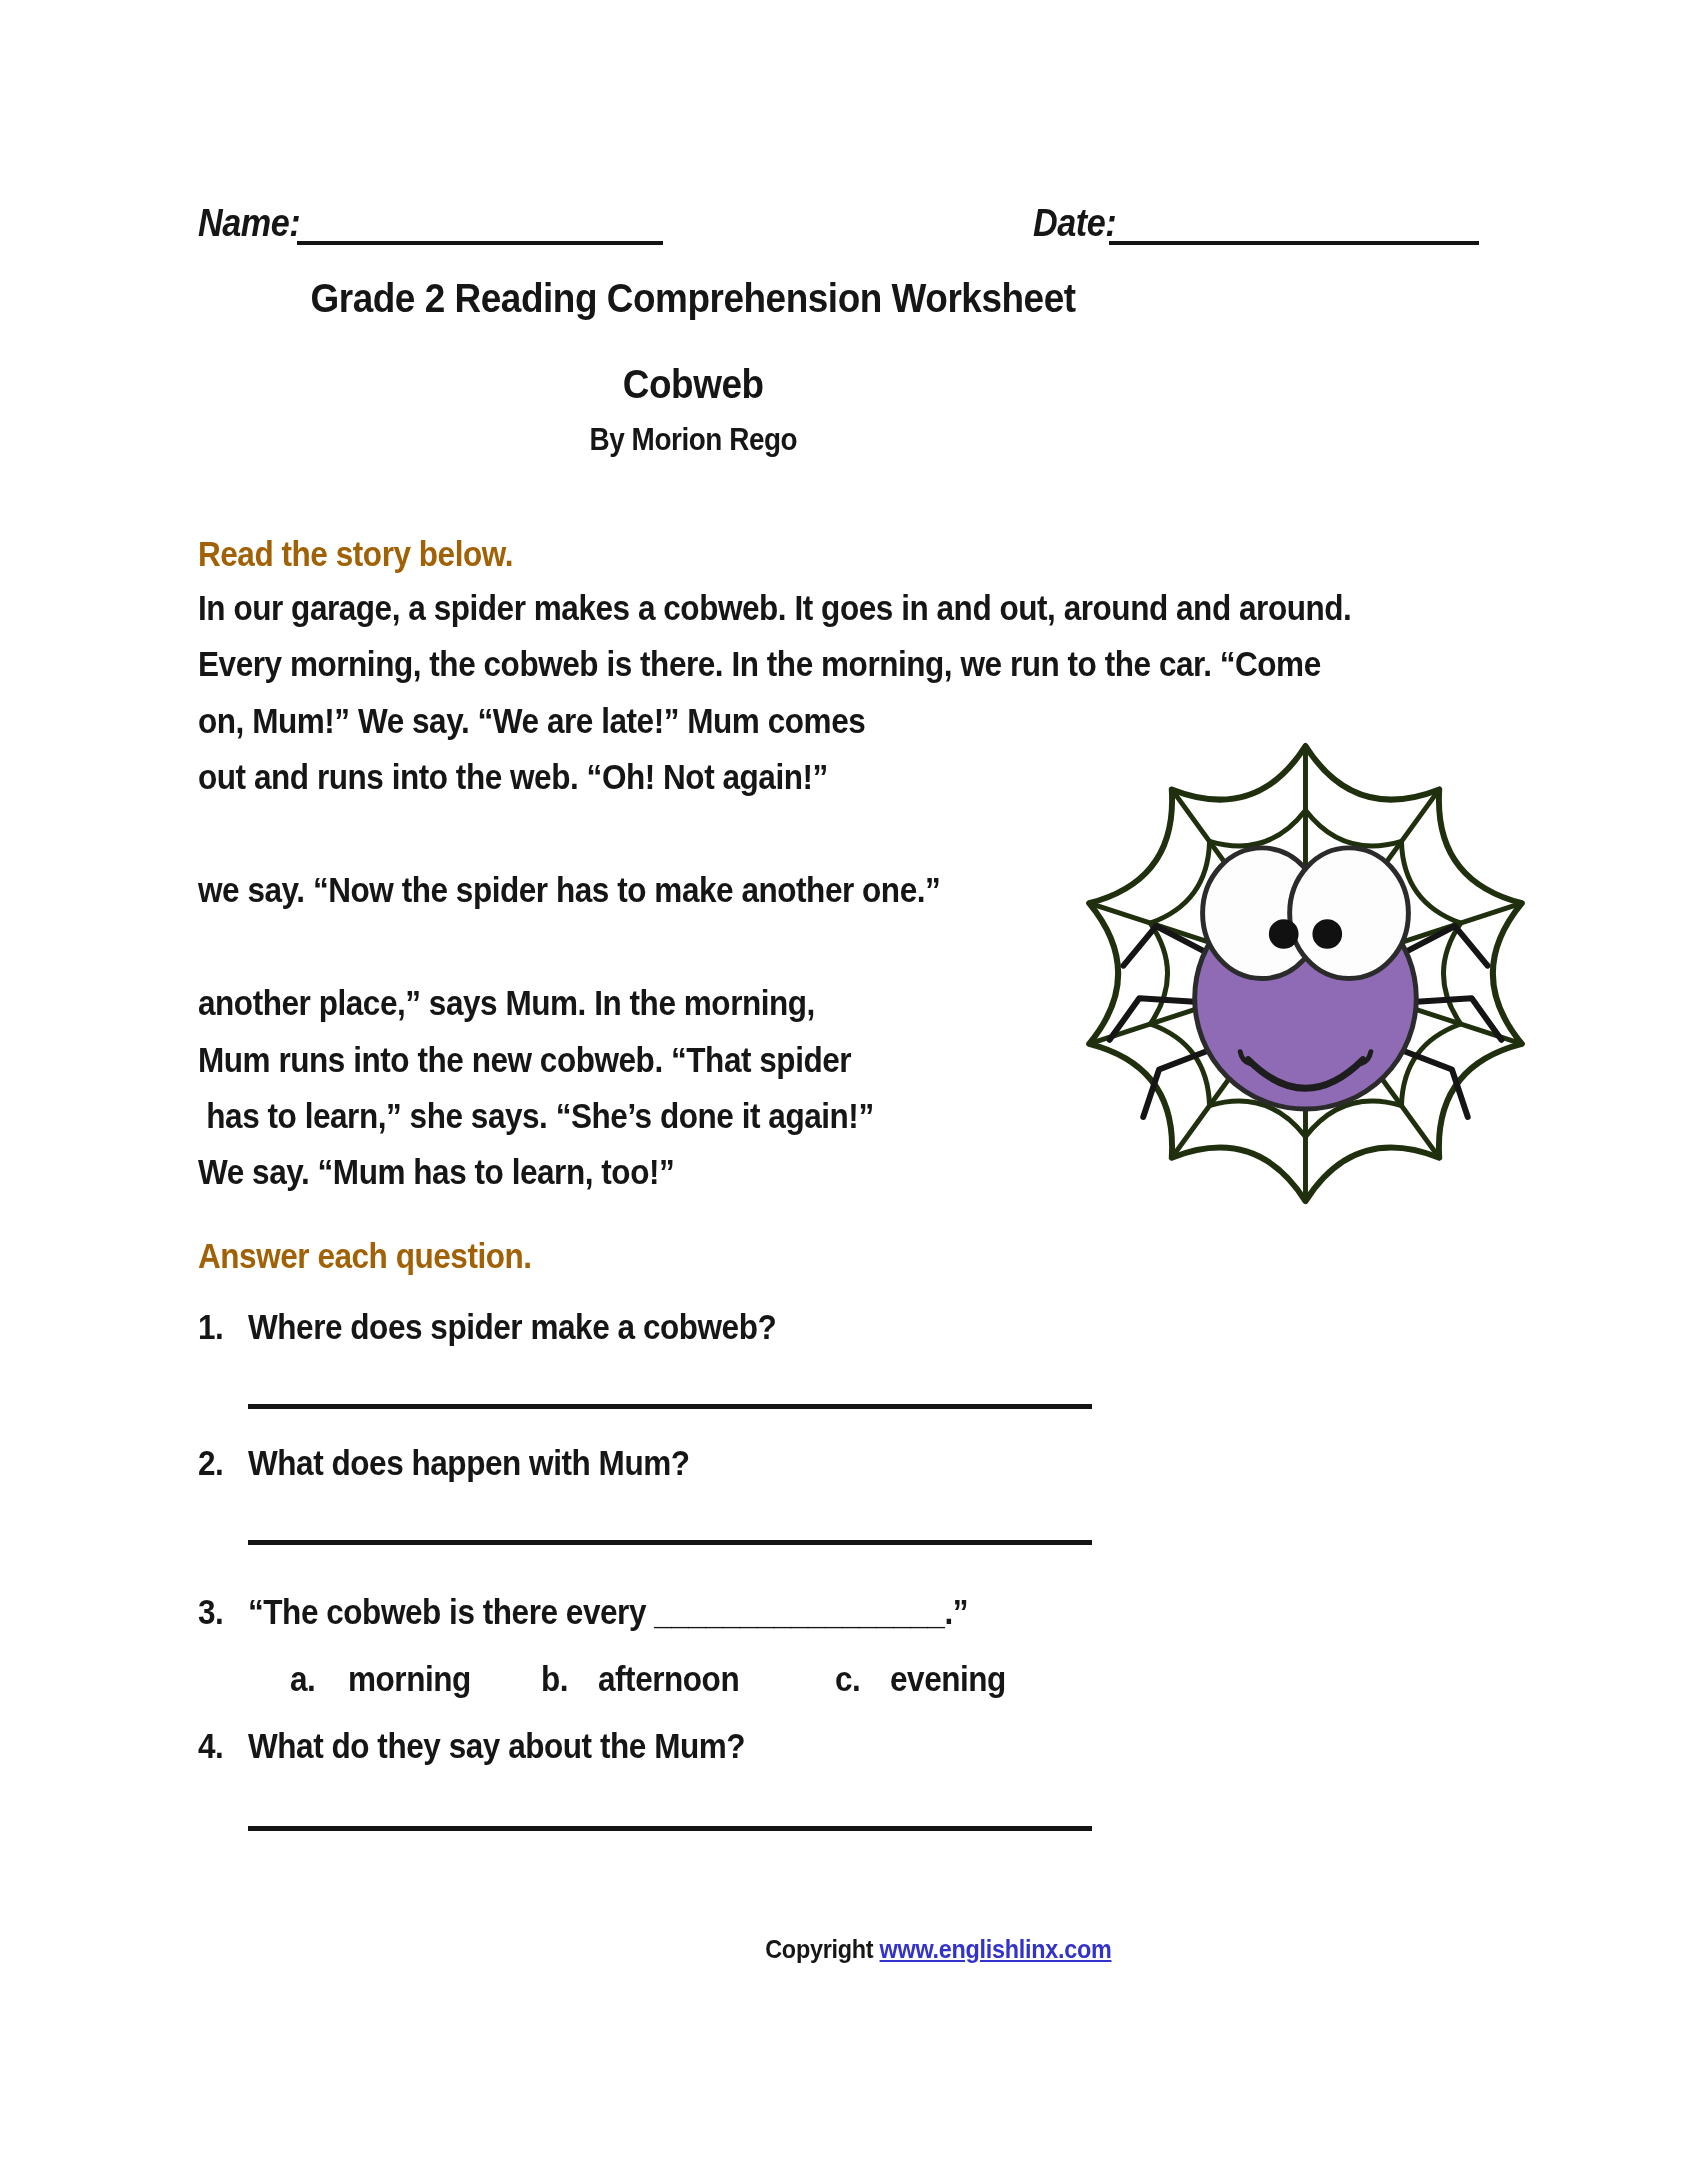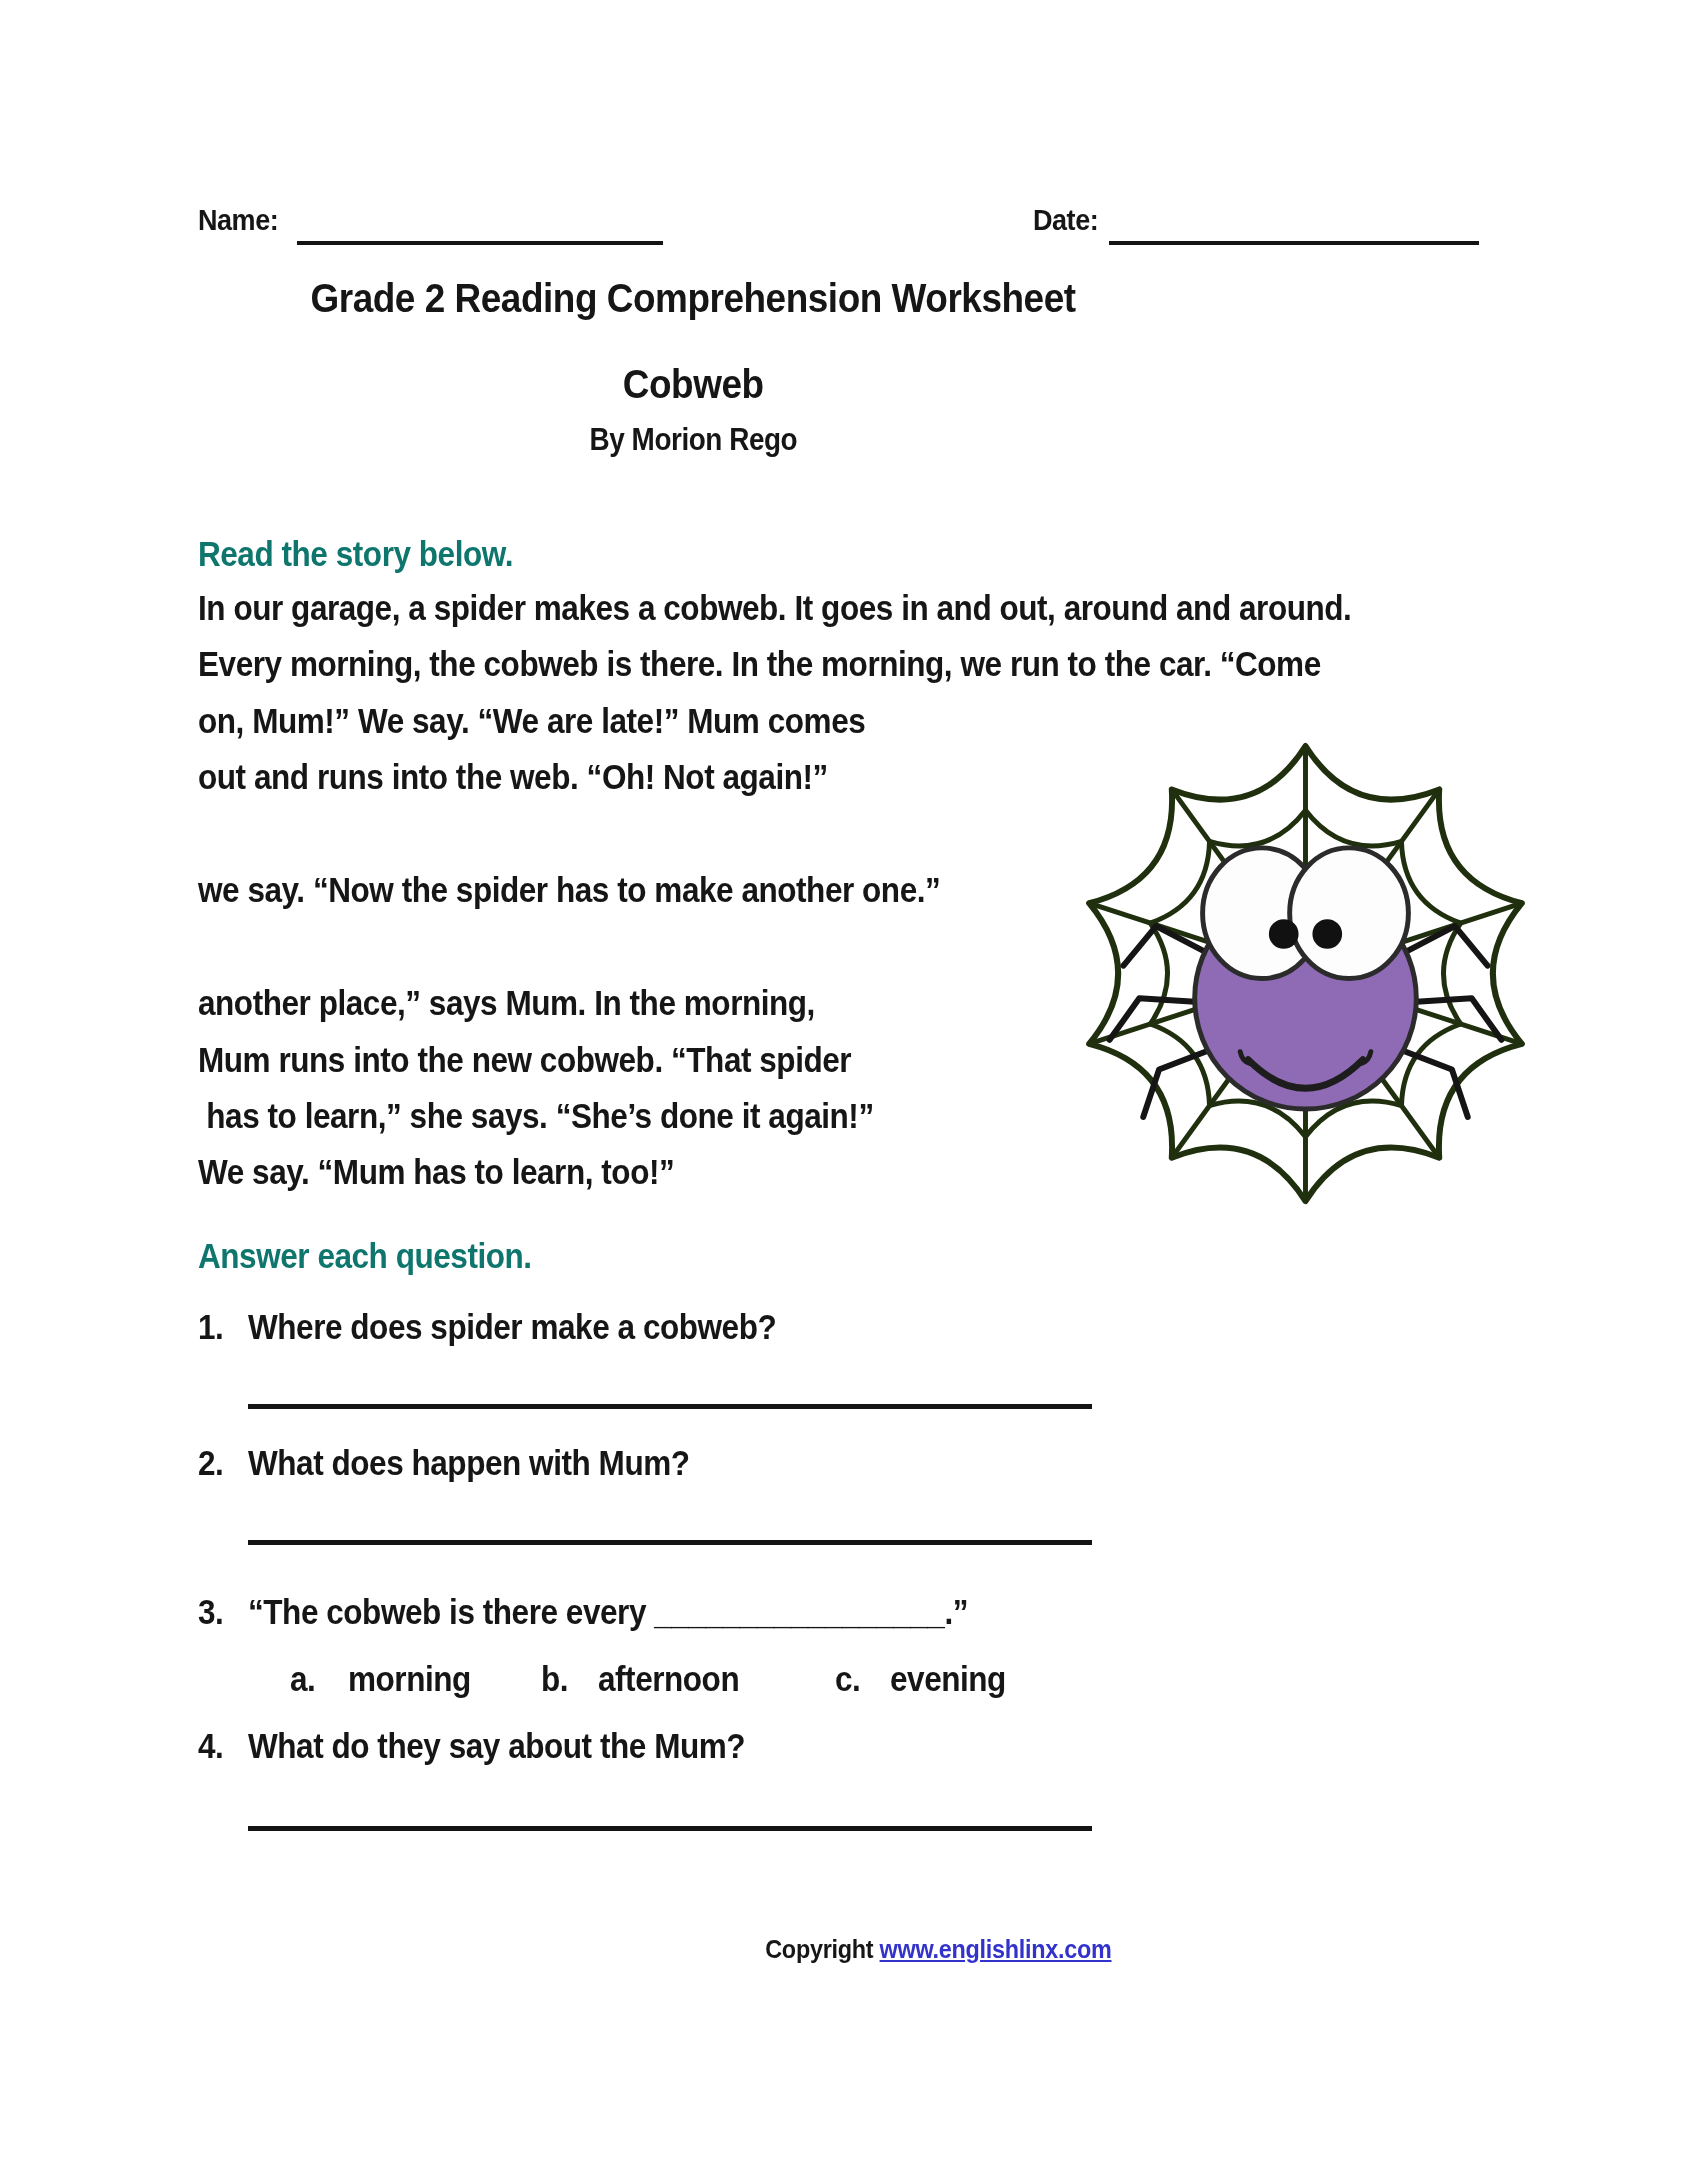--- a/index.html
+++ b/index.html
@@ -10,22 +10,22 @@
     color:#161616;
   }
   .t {
     position:absolute; font-weight:700; line-height:1.05;
     letter-spacing:-0.5px; white-space:pre; color:#161616;
   }
   
   .nw { display:inline-block; transform:scaleX(0.9); transform-origin:0 50%; }
   .nc { display:inline-block; transform:scaleX(0.9); transform-origin:50% 50%; }
   .center { left:0; width:1387px; text-align:center; }
-  .teal { color:#0f766e; }
-  .fs-header { font-size:30px; }
+  .teal { color:#a16207; }
+  .fs-header { font-size:38px;font-style:italic; }
   .fs-title  { font-size:41px; }
   .fs-story  { font-size:35px; }
   .fs-by     { font-size:31px; }
   .fs-foot   { font-size:26px; }
   .writein { position:absolute; border-bottom:5px solid #141414; height:0; }
   .thinline { border-bottom-width:4px; }
   .link { color:#3333CC; text-decoration:underline; }
   .web-stroke   { stroke:#20300F; stroke-width:6; fill:none; stroke-linejoin:round; }
   .spoke-stroke { stroke:#20300F; stroke-width:5; fill:none; stroke-linecap:round; }
   .leg-stroke   { stroke:#151515; stroke-width:6; fill:none; stroke-linecap:round; stroke-linejoin:round; }

